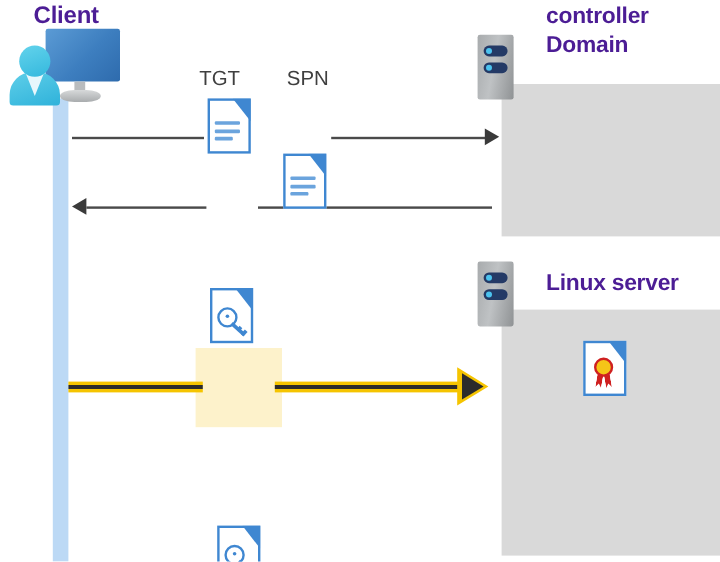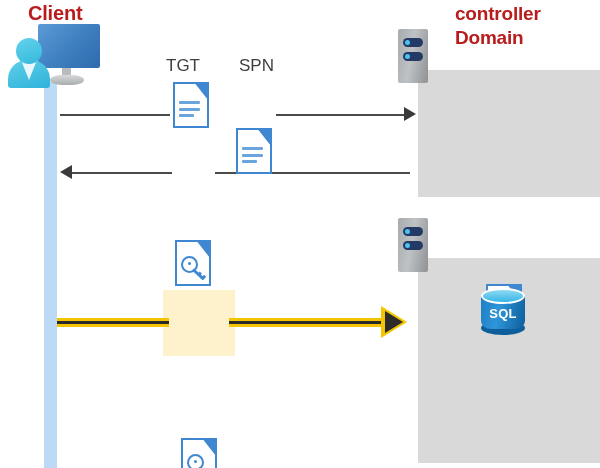--- a/index.html
+++ b/index.html
@@ -8,21 +8,21 @@
     background:#ffffff;
     font-family:"Liberation Sans", sans-serif;
     overflow:hidden;
     position:relative;
   }
   .stage{position:absolute;left:0;top:0;width:600px;height:468px;}
   .abs{position:absolute;}
 
   
   .lbl-bold{
-    font-weight:bold;color:#b91c1c;letter-spacing:-0.2px;
+    font-weight:bold;color:#4c1d95;letter-spacing:-0.2px;
   }
   #client-title{left:28px;top:2px;font-size:20px;}
   #dc-title{left:455px;top:2px;font-size:19px;line-height:24px;width:140px;}
   #linux-title{left:455px;top:225px;font-size:19px;line-height:24px;width:140px;}
   #keytab-label{left:420px;top:418px;width:170px;text-align:center;font-size:19px;color:#3a3a3a;}
   .doc-tag{font-size:17px;color:#3f3f3f;text-align:left;}
   #tgt-tag{left:166px;top:56px;width:48px;}
   #spn-tag{left:239px;top:56px;width:54px;}
 
   
@@ -239,22 +239,17 @@
   </div>
 
   <div class="abs server-ic" id="linux-server">
     <div class="pill p1">
         <i></i>
       </div>
     <div class="pill p2">
         <i></i>
       </div>
   </div>
-
-  <div class="abs" id="sql-icon">
-    <div class="bot"></div>
-    <div class="body"></div>
-    <div class="top"></div>
-    <div class="txt">SQL</div>
-  </div>
+  <div class="abs lbl-bold" id="linux-title">Linux server</div>
+
 
 
 </div>
 
 </body></html>

